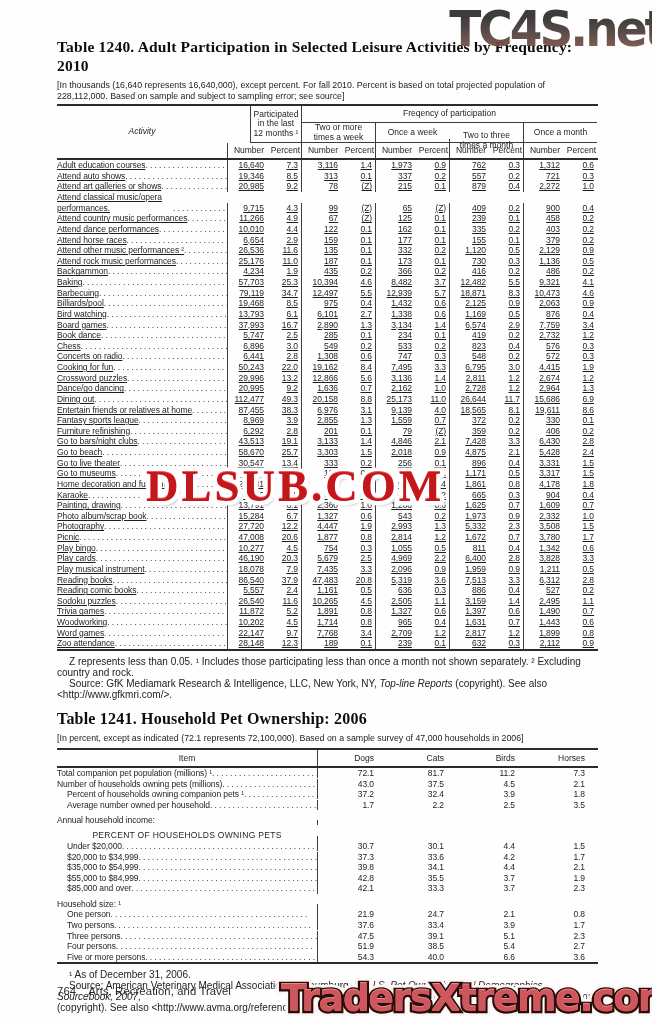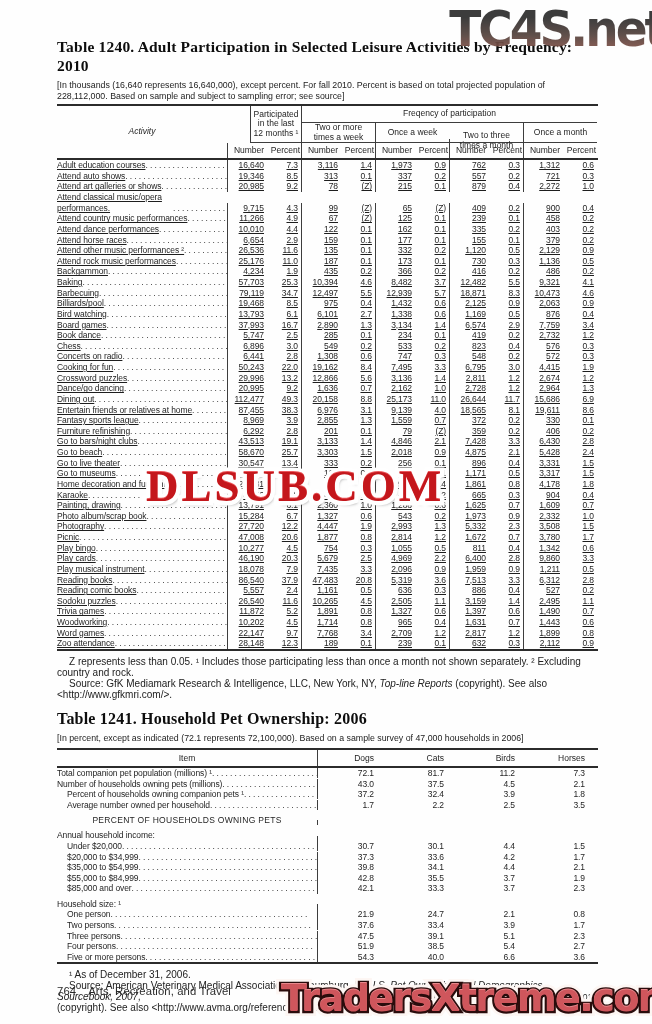--- a/index.html
+++ b/index.html
@@ -710,21 +710,21 @@
               <span class="dots"></span>
             </div>
             <div class="td n bl">46,190</div>
             <div class="td p">20.3</div>
             <div class="td n bl">5,679</div>
             <div class="td p">2.5</div>
             <div class="td n bl">4,969</div>
             <div class="td p">2.2</div>
             <div class="td n bl">6,400</div>
             <div class="td p">2.8</div>
-            <div class="td n bl">9,860</div>
+            <div class="td n bl">3,828</div>
             <div class="td p">3.3</div>
           </div>
           <div class="grid1240 row">
             <div class="td act">
               <span class="t">Play musical instrument</span>
               <span class="dots"></span>
             </div>
             <div class="td n bl">18,078</div>
             <div class="td p">7.9</div>
             <div class="td n bl">7,435</div>
@@ -903,31 +903,31 @@
             <div class="td act ind">
               <span class="t">Average number owned per household</span>
               <span class="dots"></span>
             </div>
             <div class="td val bl">1.7</div>
             <div class="td val">2.2</div>
             <div class="td val">2.5</div>
             <div class="td val">3.5</div>
           </div>
           <div class="grid41 row41 gap">
-            <div class="td act subhead41">
-              <span class="t">PERCENT OF HOUSEHOLDS OWNING PETS</span>
+            <div class="td act">
+              <span class="t">Annual household income:</span>
             </div>
             <div class="td val bl"></div>
             <div class="td val"></div>
             <div class="td val"></div>
             <div class="td val"></div>
           </div>
           <div class="grid41 row41 gap">
-            <div class="td act">
-              <span class="t">Annual household income:</span>
+            <div class="td act subhead41">
+              <span class="t">PERCENT OF HOUSEHOLDS OWNING PETS</span>
             </div>
             <div class="td val bl"></div>
             <div class="td val"></div>
             <div class="td val"></div>
             <div class="td val"></div>
           </div>
           <div class="grid41 row41">
             <div class="td act ind">
               <span class="t">Under $20,000</span>
               <span class="dots"></span>

